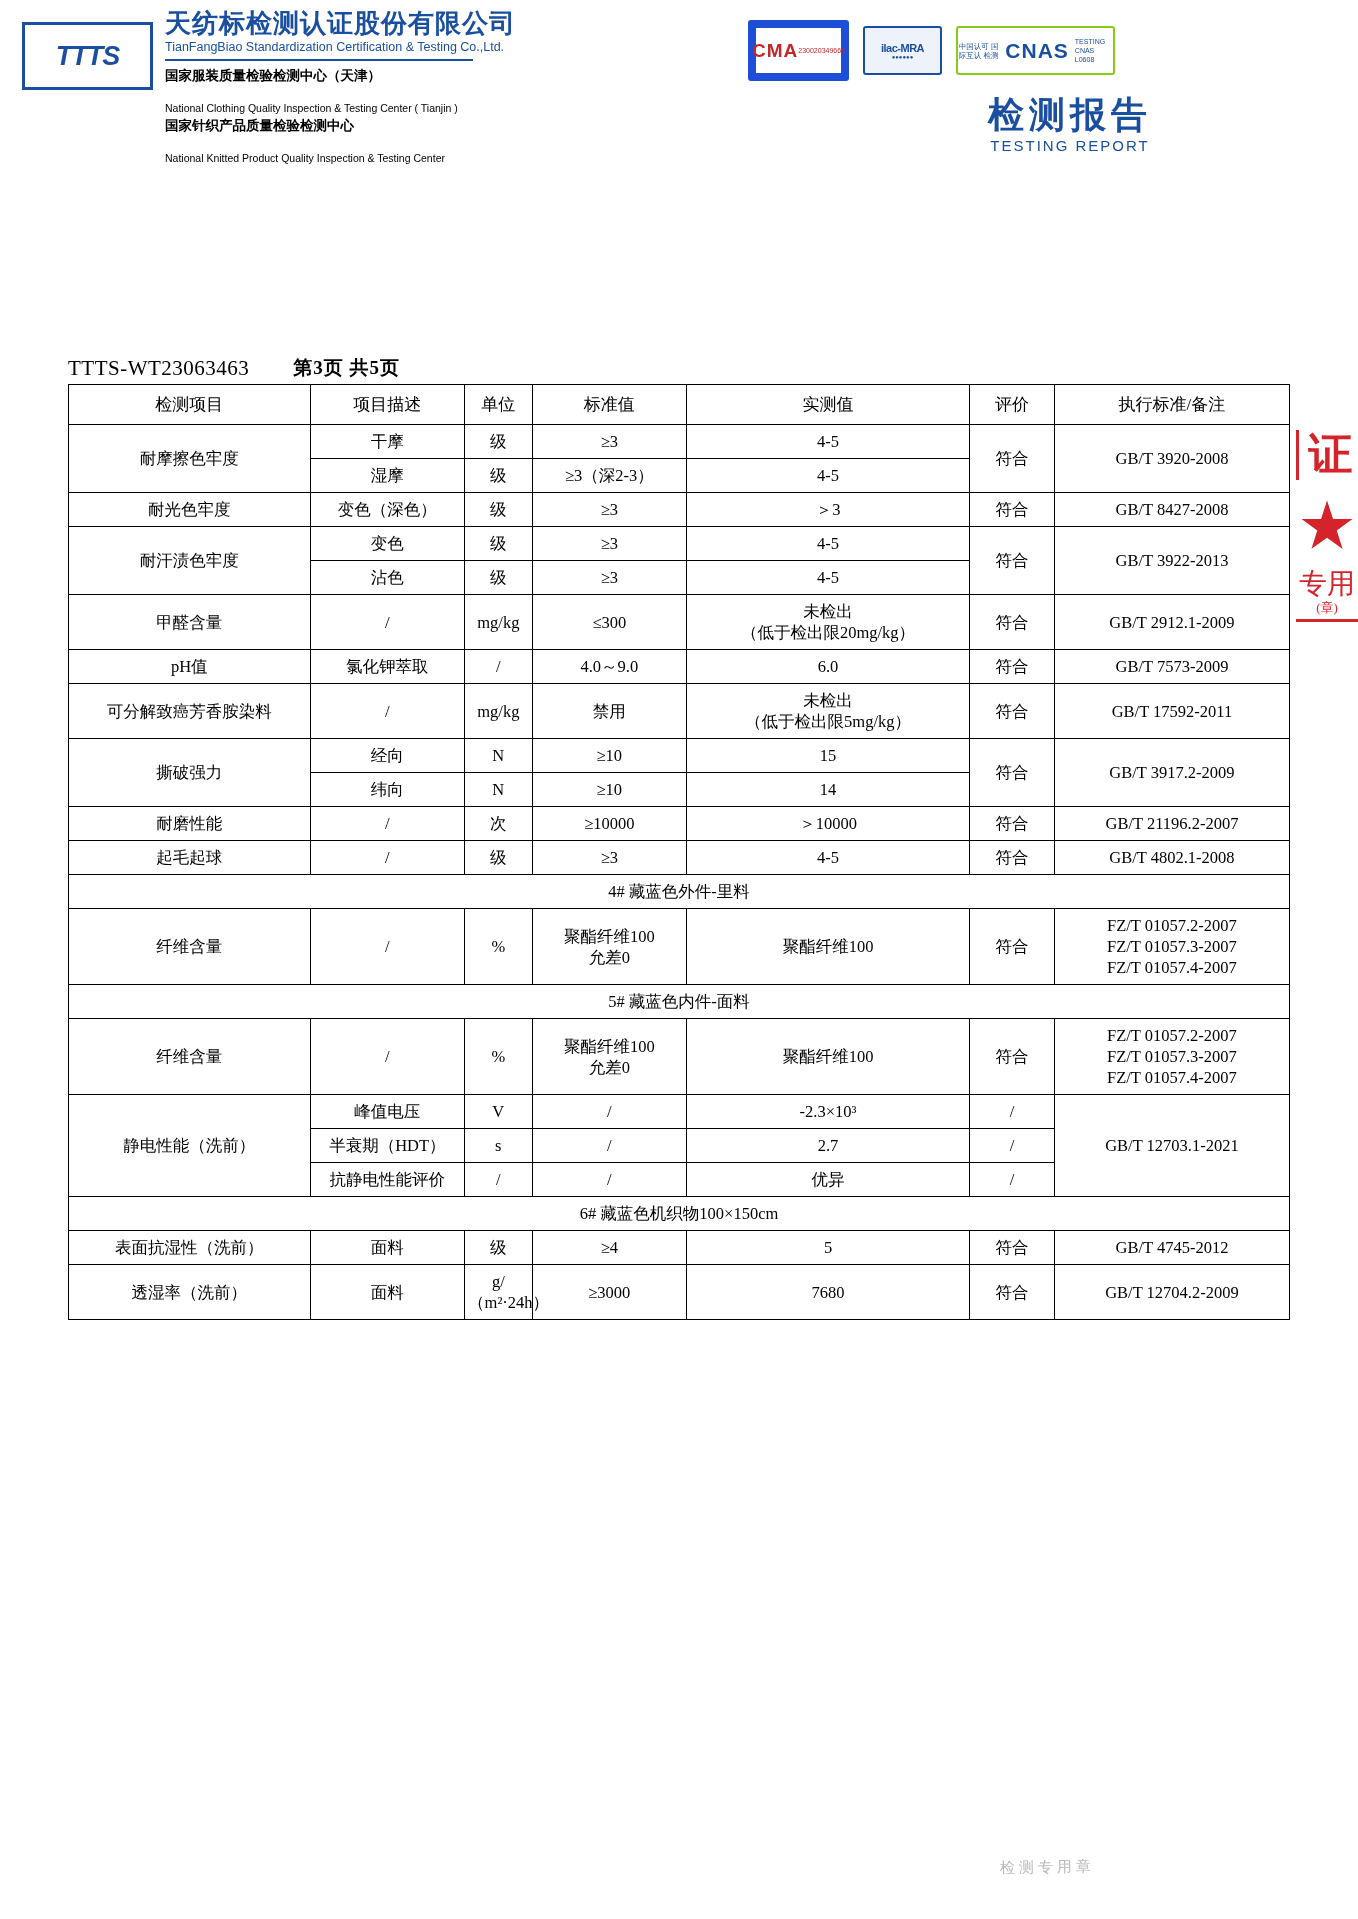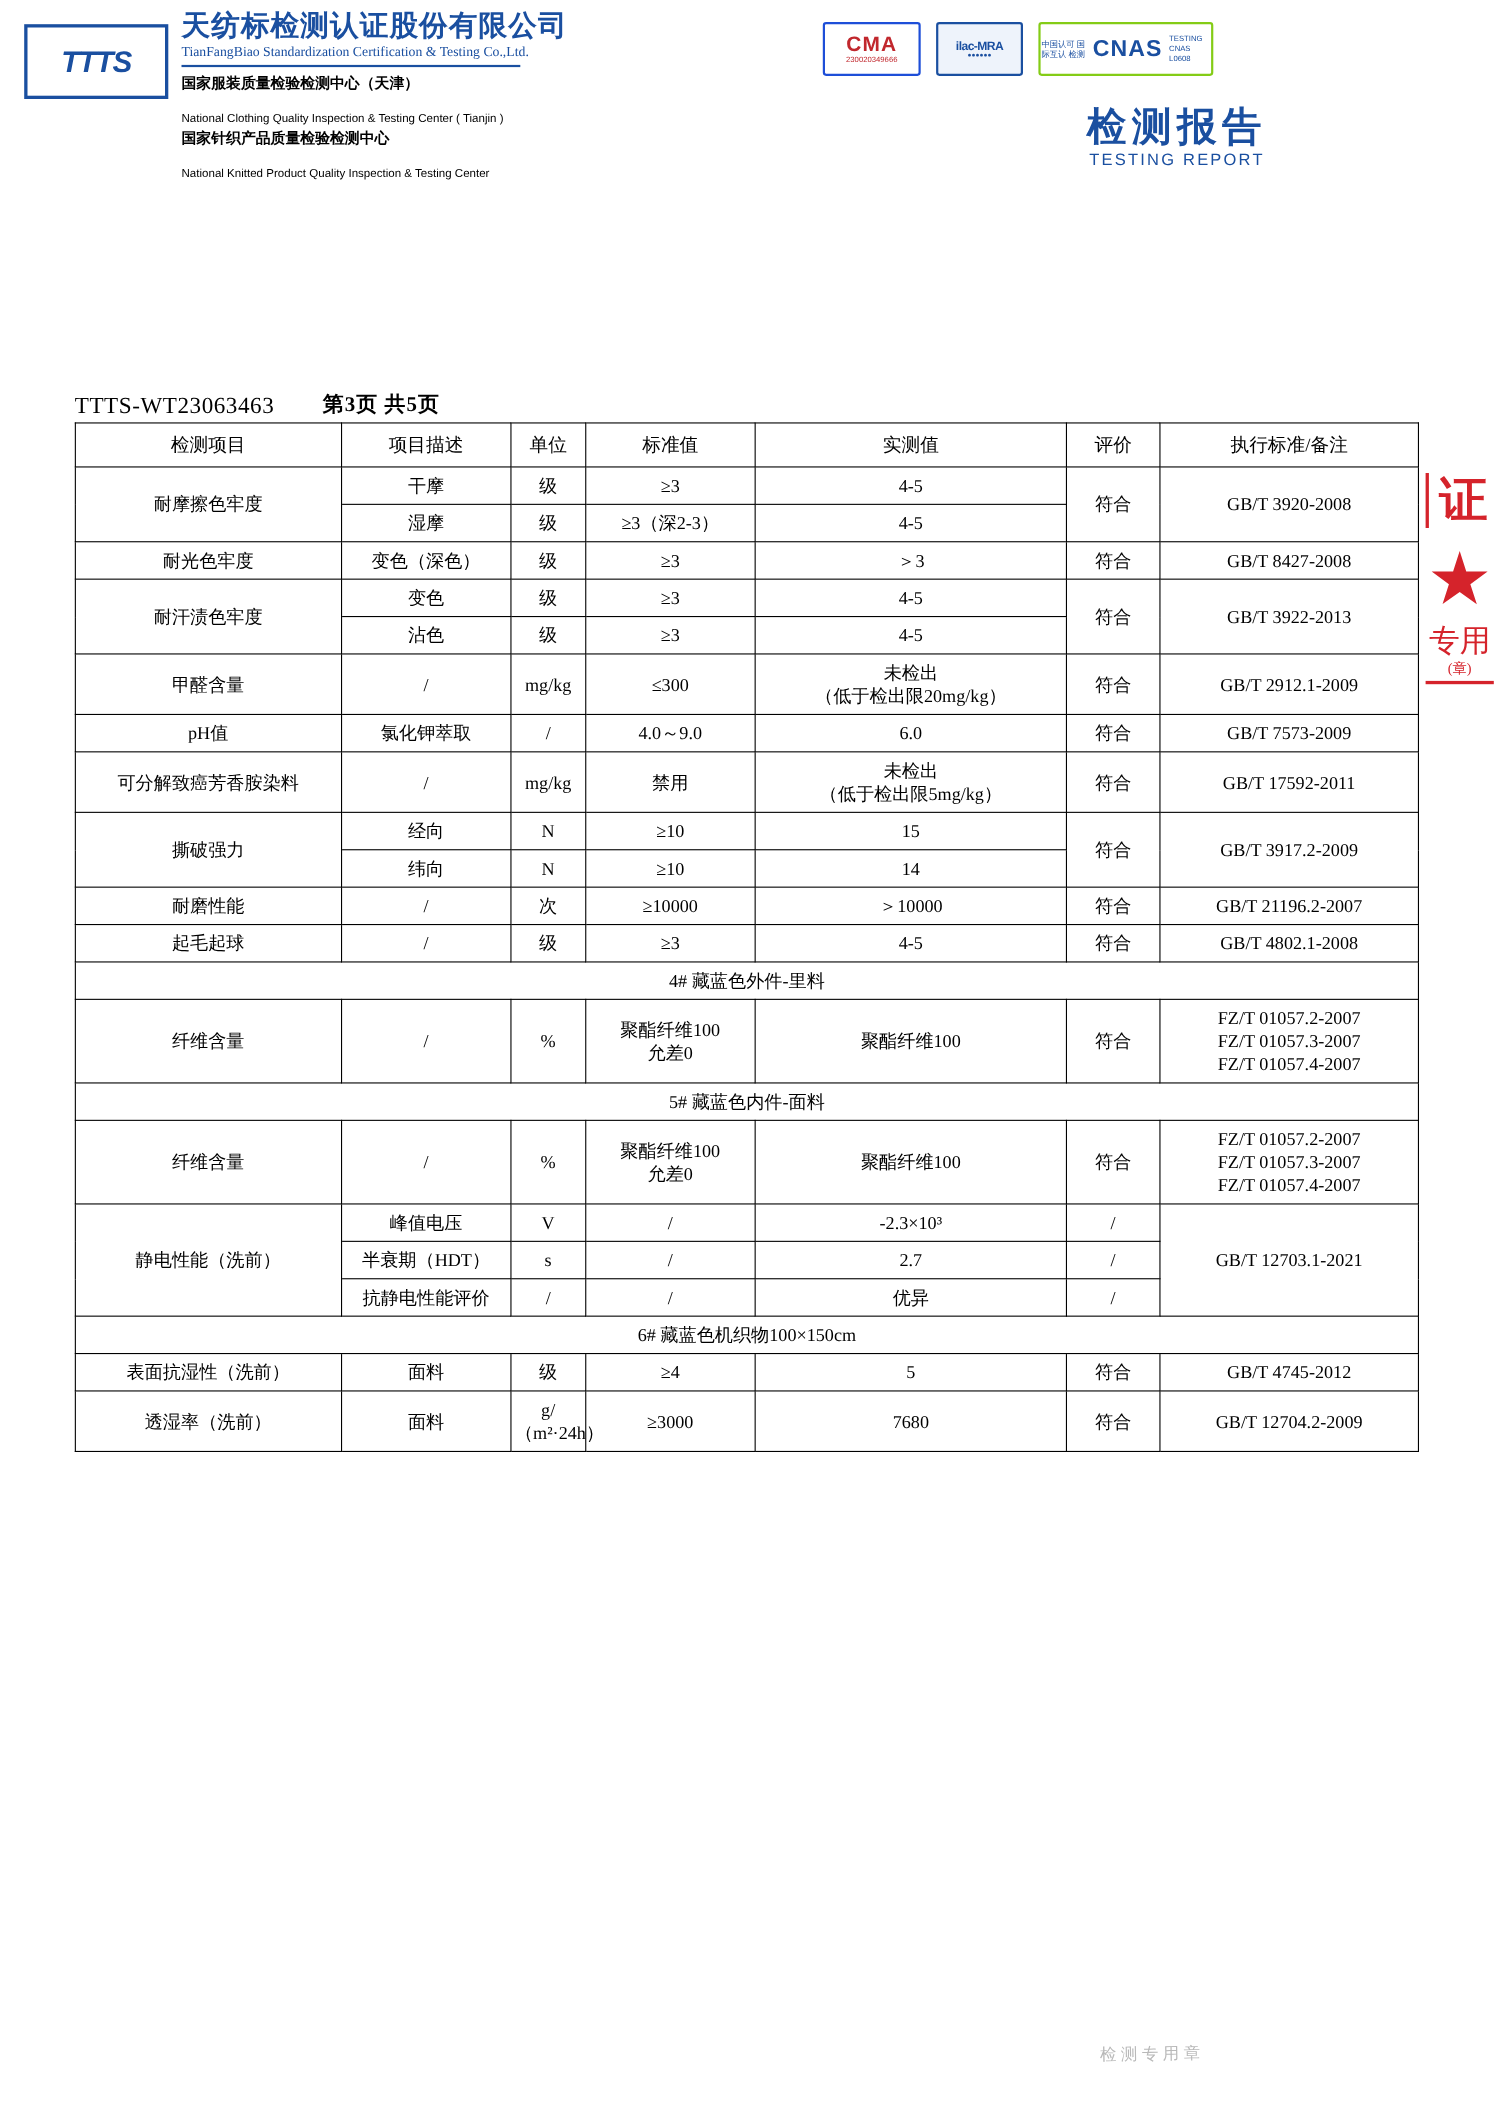--- a/index.html
+++ b/index.html
@@ -26,37 +26,37 @@
     font-weight:bold; font-size:27px; letter-spacing:-1px;
     font-style:italic;
   }
 
   .org-block { position:absolute; left:165px; top:8px; width:470px; }
   .org-cn-main {
     color:#1a4fa0; font-family:"Liberation Sans", sans-serif;
     font-size:26px; font-weight:bold; letter-spacing:1px; line-height:30px;
   }
   .org-en-main {
-    color:#1a4fa0; font-family:Liberation Serif, serif;
+    color:#1a4fa0; font-family:Liberation Sans, sans-serif;
     font-size:12.5px; line-height:16px; margin-top:1px;
   }
   .org-sep { height:2px; background:#1a4fa0; margin:4px 0 5px 0; width:308px; }
   .org-cn-sub {
     font-family:"Liberation Sans", sans-serif; font-size:13.5px;
     font-weight:bold; line-height:19px; color:#000;
   }
   .org-en-sub {
     font-family:"Liberation Sans", sans-serif; font-size:10.5px;
     line-height:15px; color:#000;margin-top:16px;
   }
 
   .cert-marks { position:absolute; left:748px; top:20px; display:flex; gap:14px; align-items:center; }
   .mark-cma {
-    width:85px; height:45px; border:2px solid #1d4ed8; border-radius:3px;
-    display:flex; flex-direction:column; align-items:center; justify-content:center;
+    width:85px; height:45px; border:8px solid #1d4ed8; border-radius:3px;
+    display:flex; flex-direction:row; align-items:center; justify-content:center;
     color:#c1272d;
   }
   .mark-cma .t1 { font-family:"Liberation Sans", sans-serif; font-weight:bold; font-size:19px; line-height:19px; letter-spacing:1px;}
   .mark-cma .t2 { font-family:"Liberation Sans", sans-serif; font-size:7px; line-height:9px; }
   .mark-ilac {
     width:75px; height:45px; border:2px solid #1a4fa0; border-radius:3px;
     display:flex; flex-direction:column; align-items:center; justify-content:center;
     background:#eef3fb; color:#1a4fa0;
   }
   .mark-ilac .t1 { font-family:"Liberation Sans", sans-serif; font-weight:bold; font-size:11px; letter-spacing:-0.5px; }

